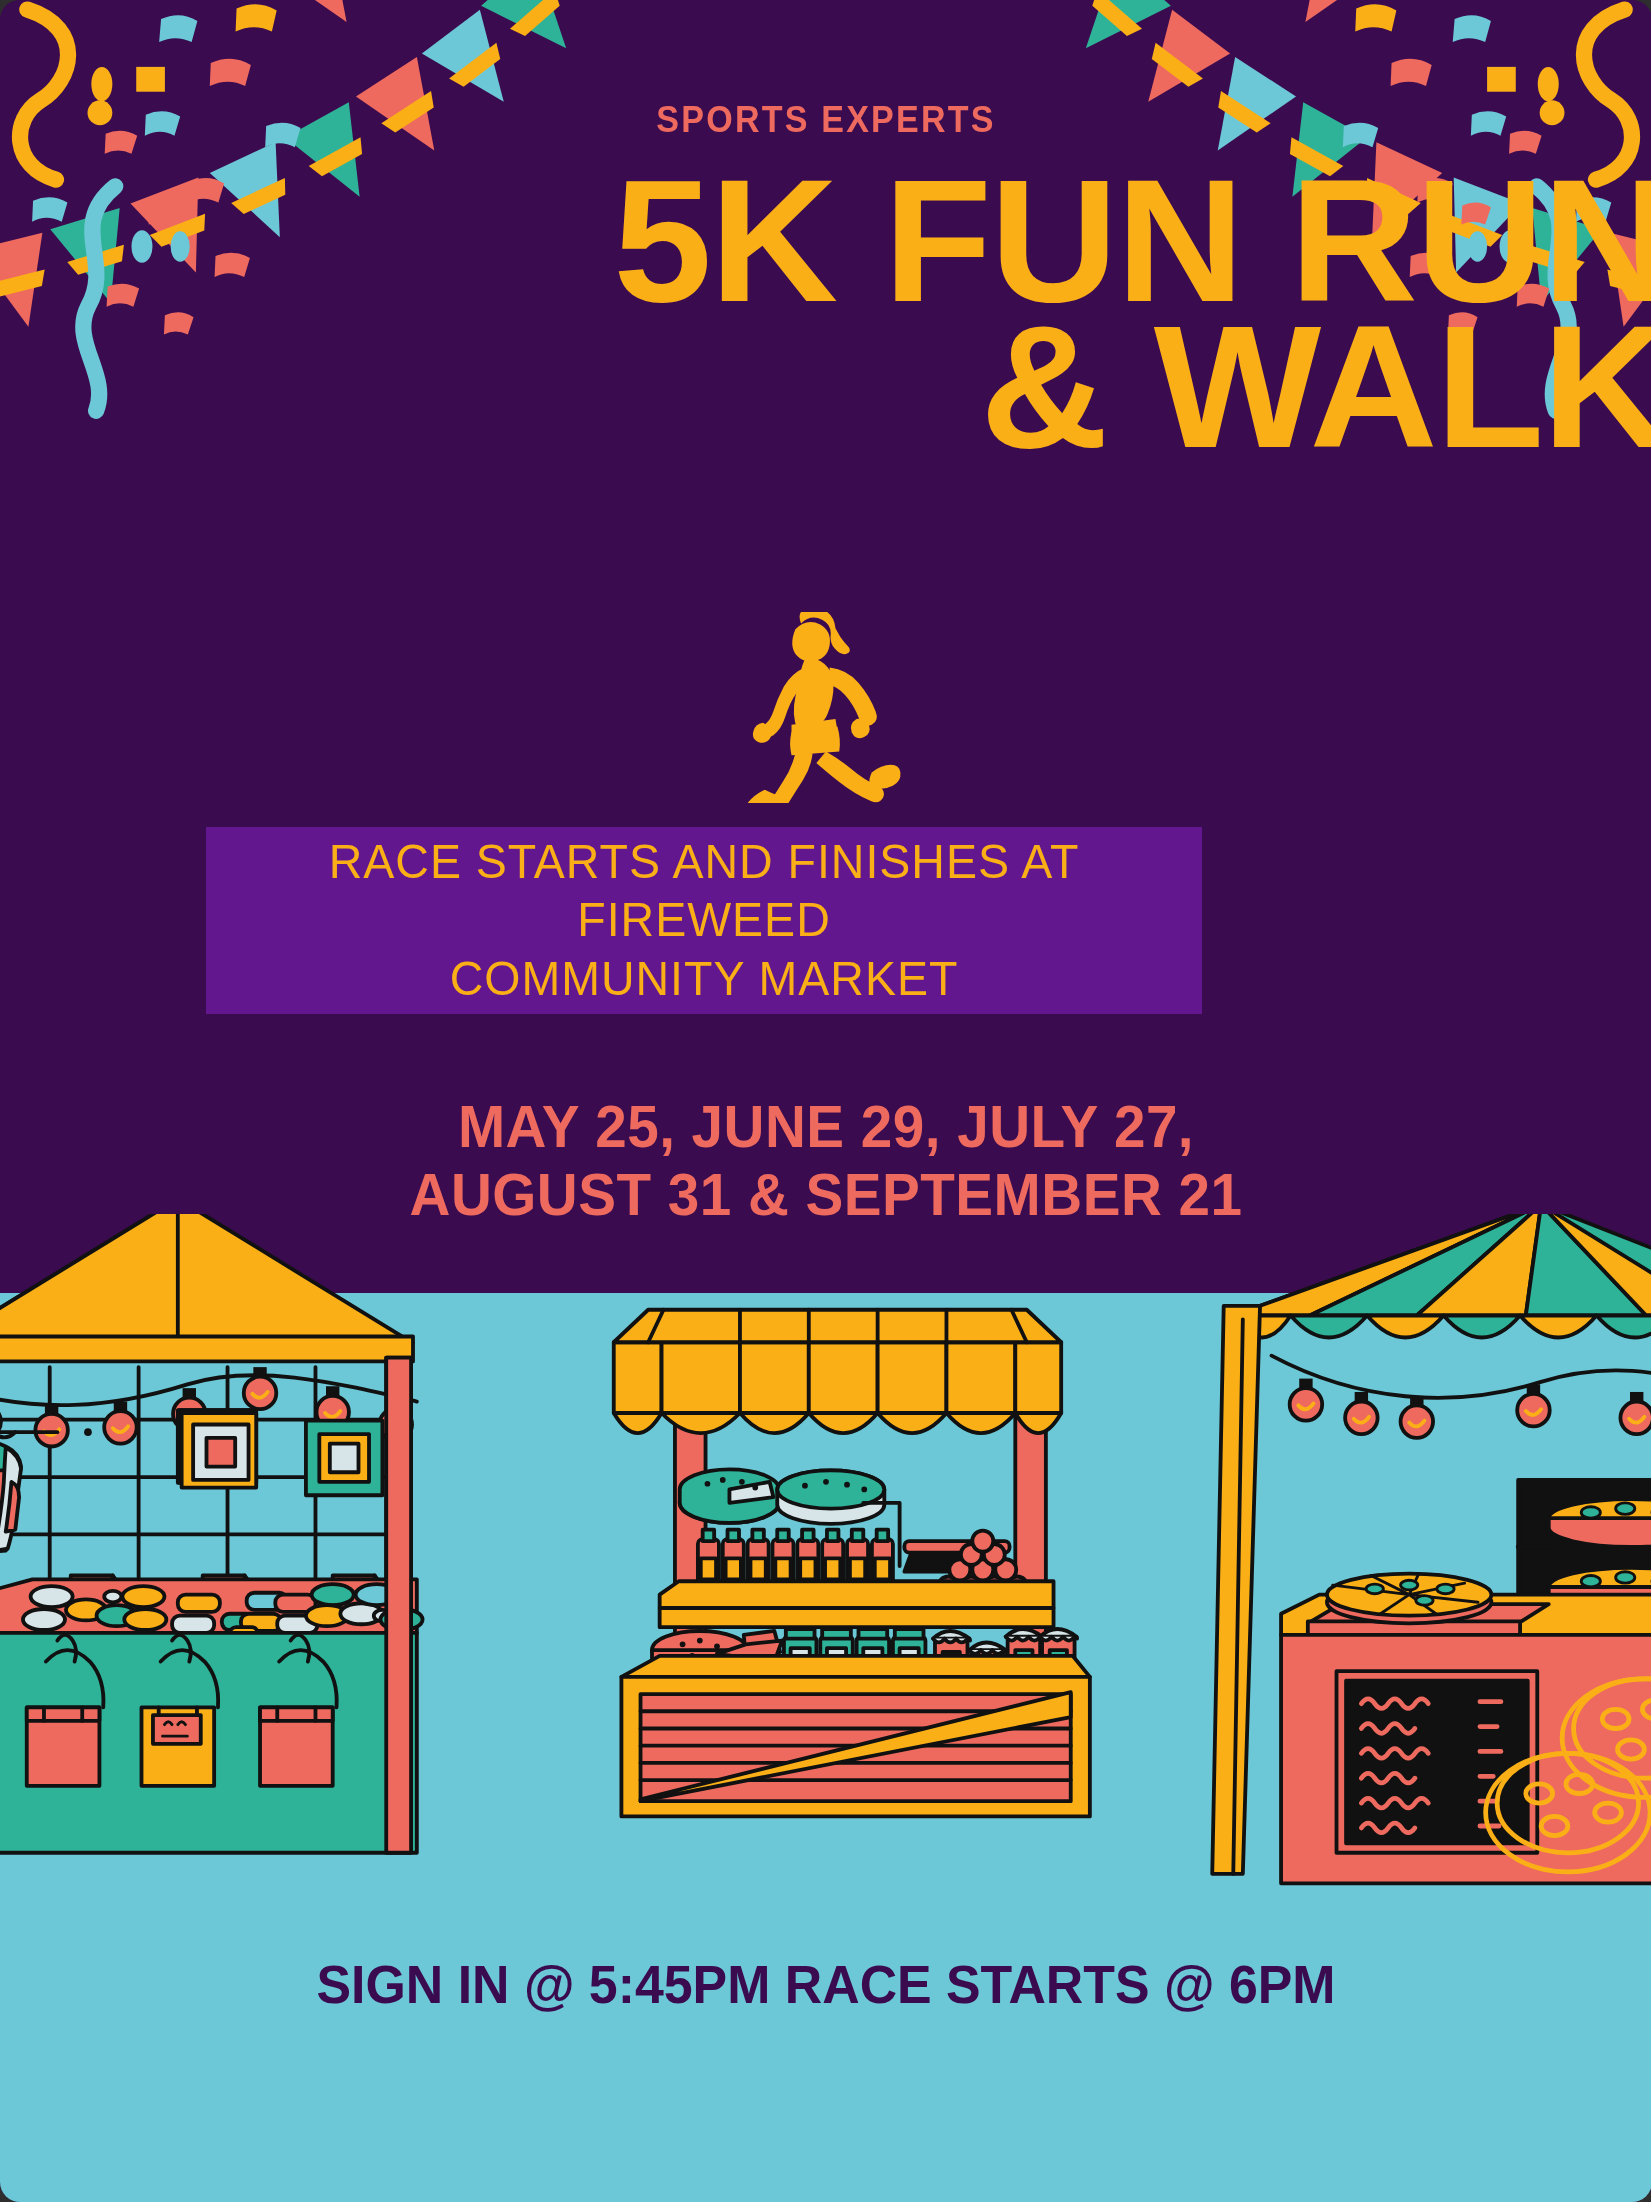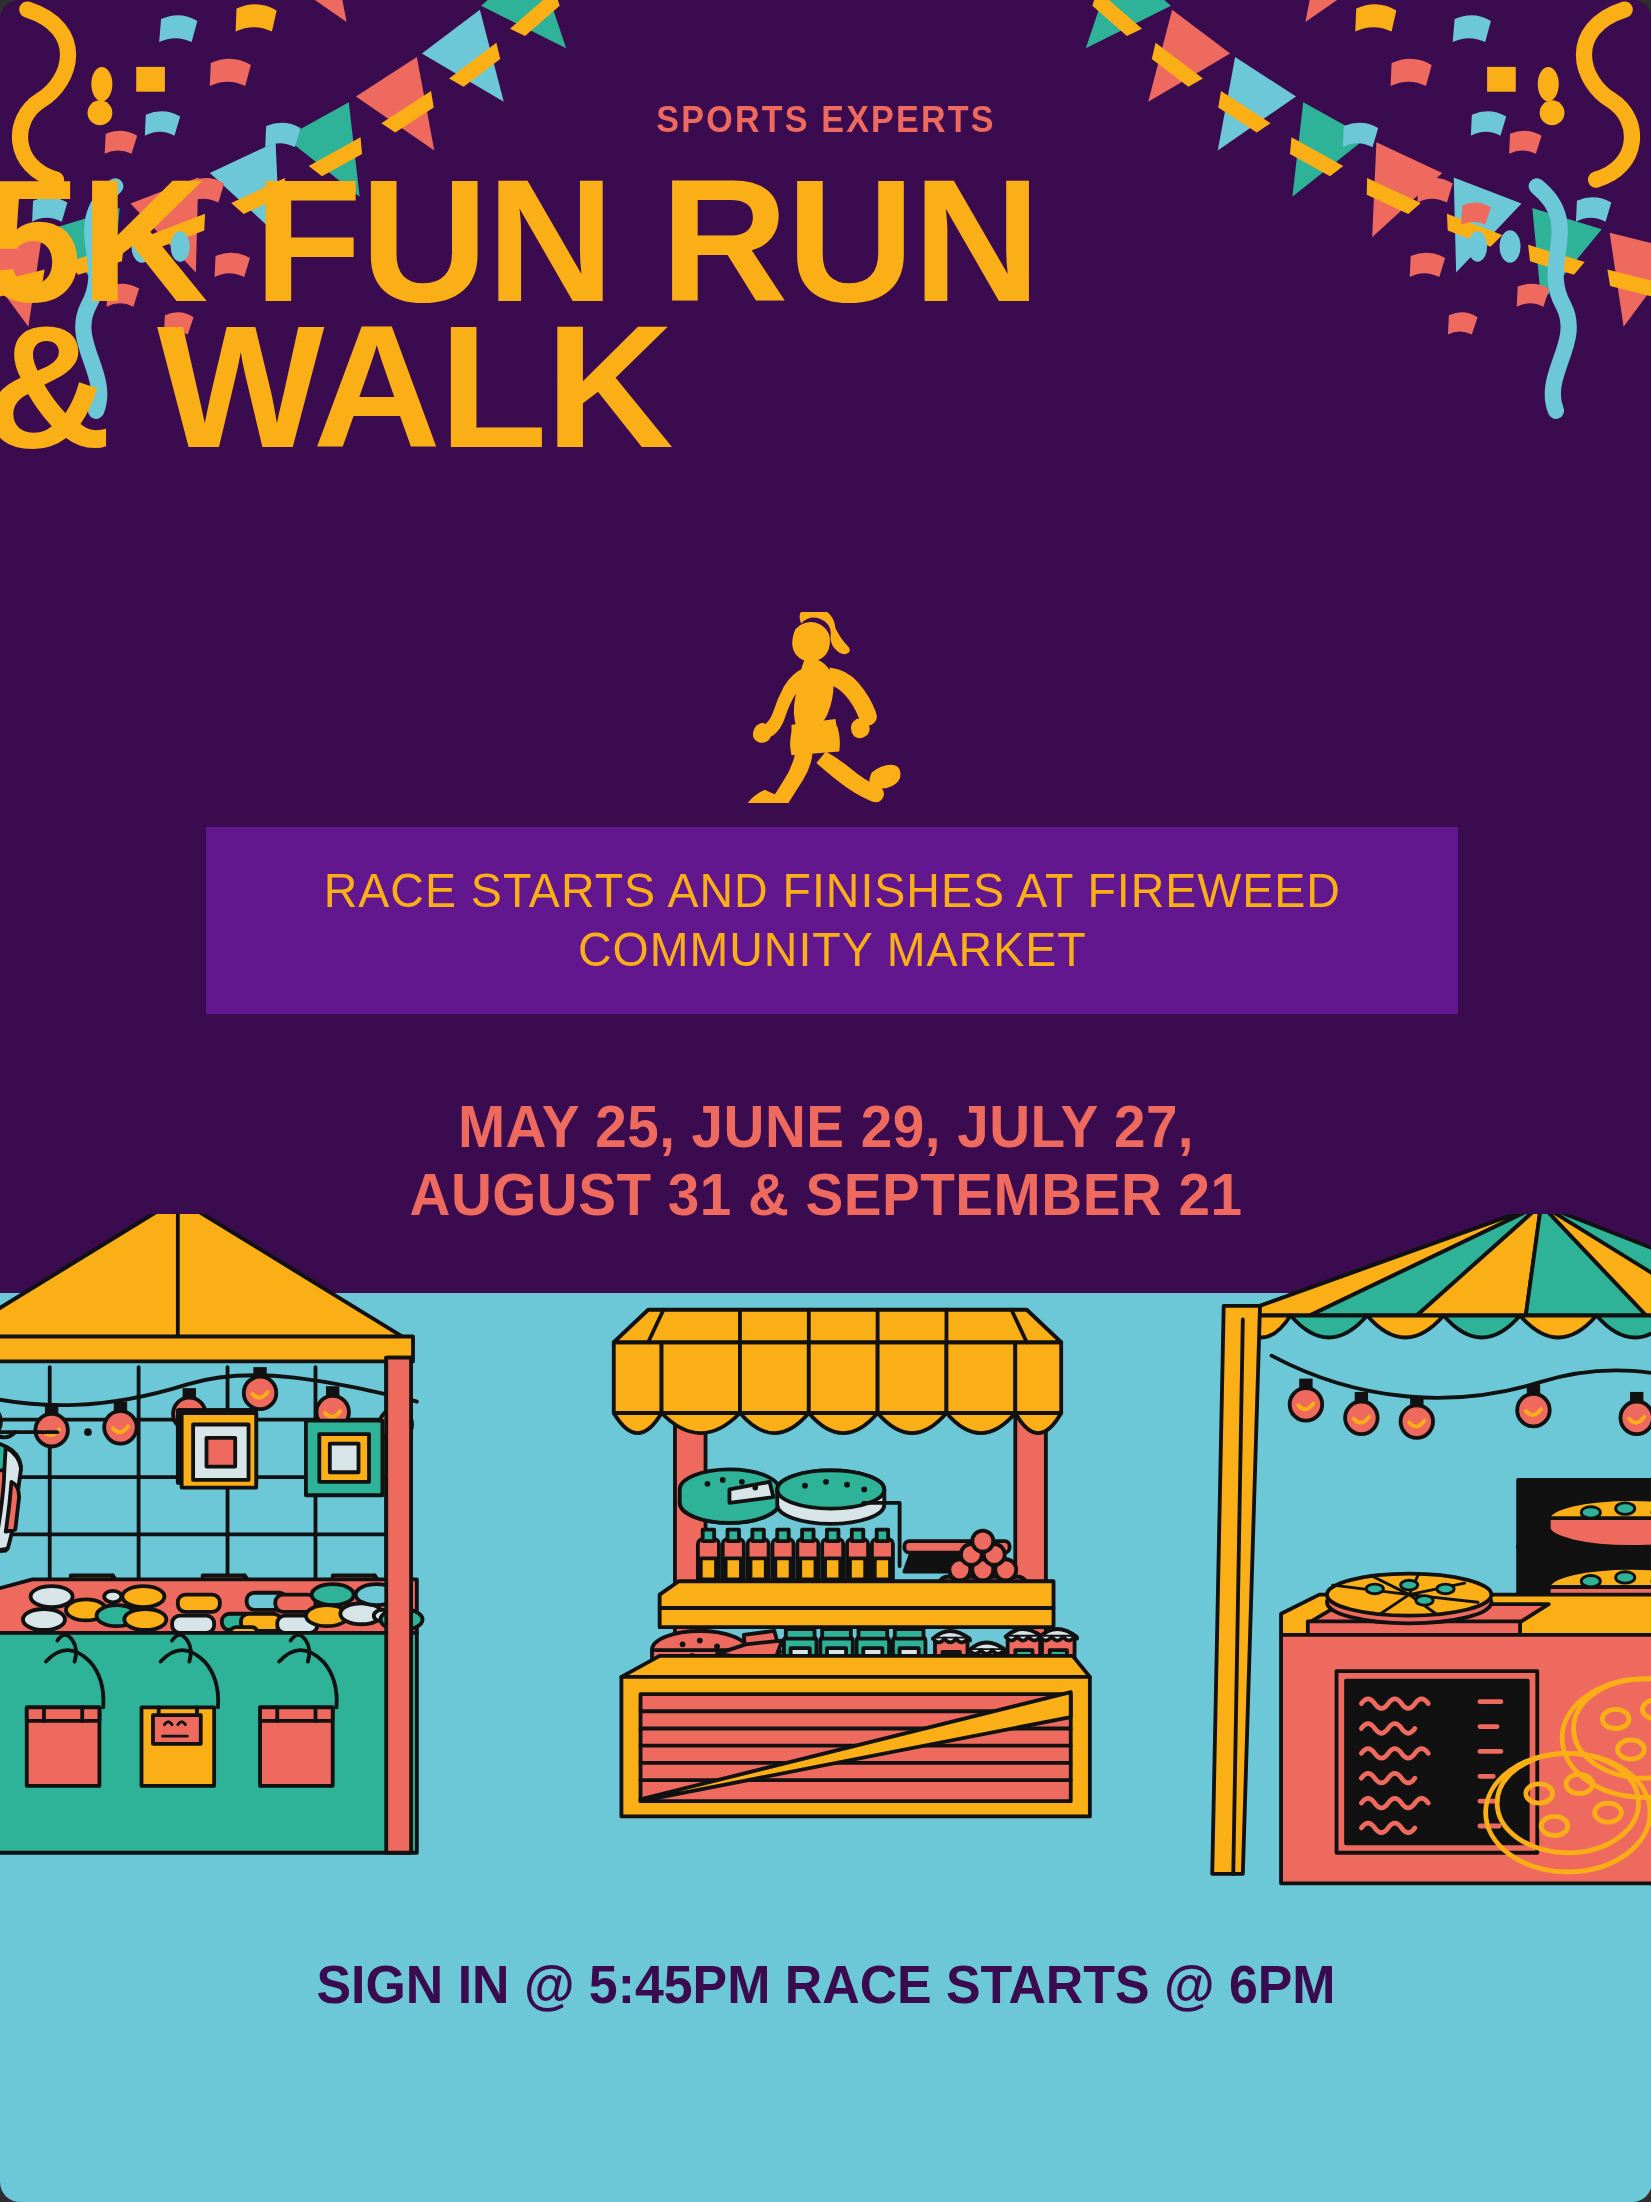--- a/index.html
+++ b/index.html
@@ -22,32 +22,32 @@
   
   .eyebrow{
     position:absolute;left:0;top:99px;width:1652px;
     text-align:center;
     color:#EE6A5F;
     font-size:37px;font-weight:bold;letter-spacing:2.4px;
     transform:scaleX(0.92);
   }
   .title{
     position:absolute;left:0;top:168px;width:1652px;
-    text-align:left;color:#FBAF17;
+    text-align:right;color:#FBAF17;
     font-weight:bold;
     line-height:0.84;
     letter-spacing:-1.9px;
   }
   .title .l1{display:block;font-size:174px;transform:scaleX(1.02);}
   .title .l2{display:block;font-size:174px;transform:scaleX(1.02);}
 
   .runner{position:absolute;left:738px;top:612px;width:172px;height:191px;}
 
   .banner{
-    position:absolute;left:206px;top:827px;width:1252px;height:187px;
+    position:absolute;left:206px;top:827px;width:996px;height:187px;
     background:#62178F;
     display:flex;align-items:center;justify-content:center;
   }
   .banner-text{
     color:#FBAF17;font-size:48px;line-height:1.22;text-align:center;
     letter-spacing:1px;font-weight:normal;
     transform:scaleX(0.97);
   }
   .dates{
     position:absolute;left:0;top:1093px;width:1652px;

